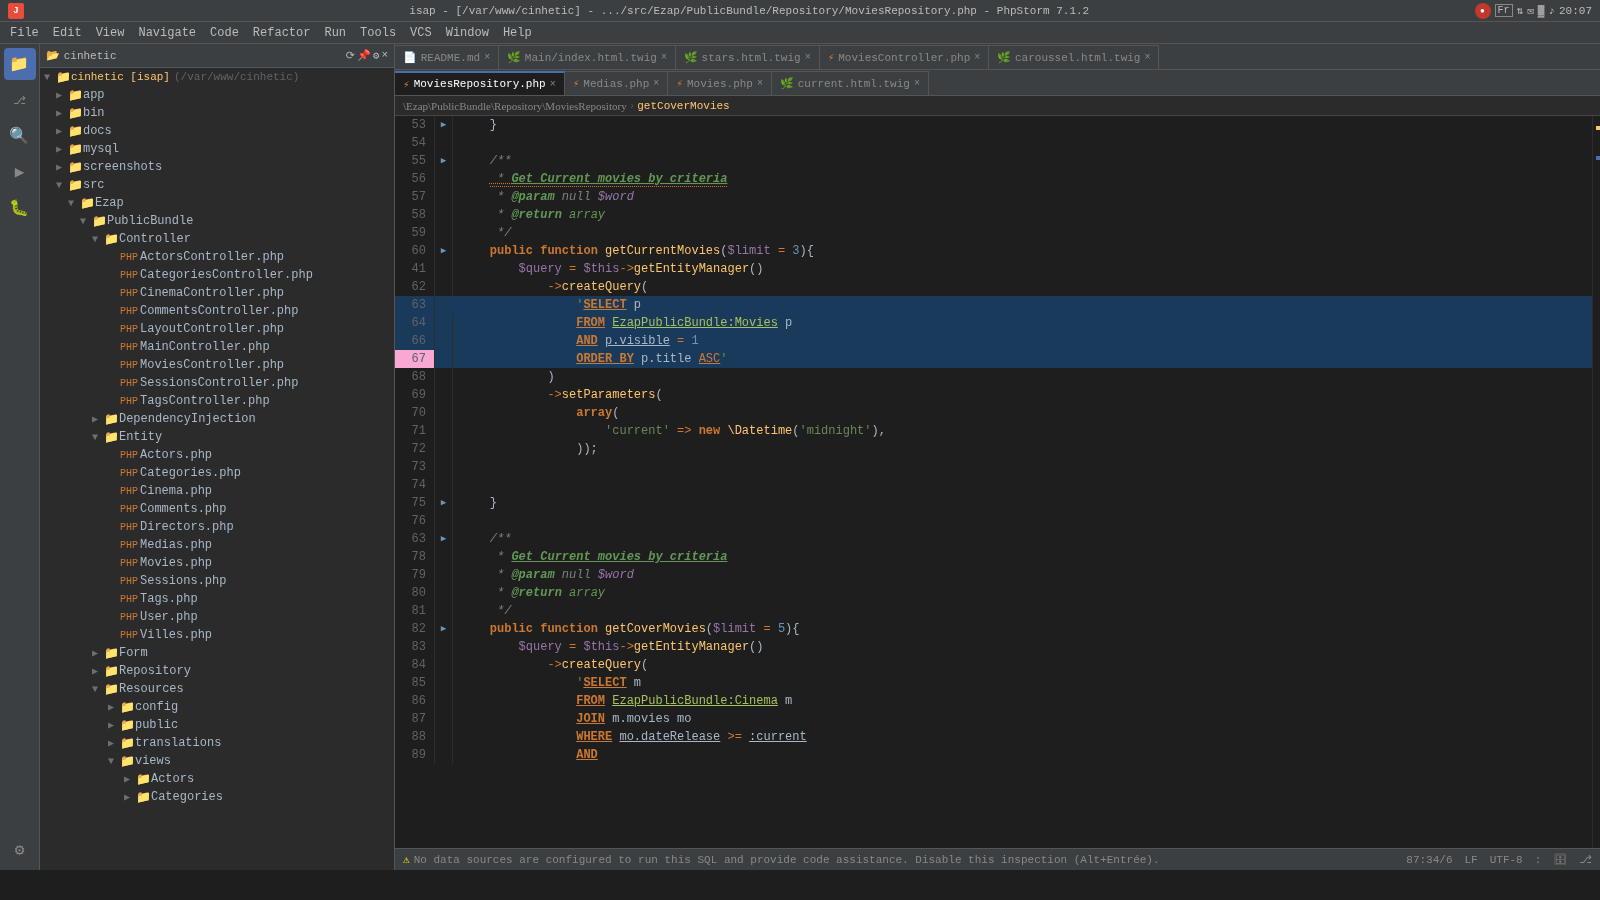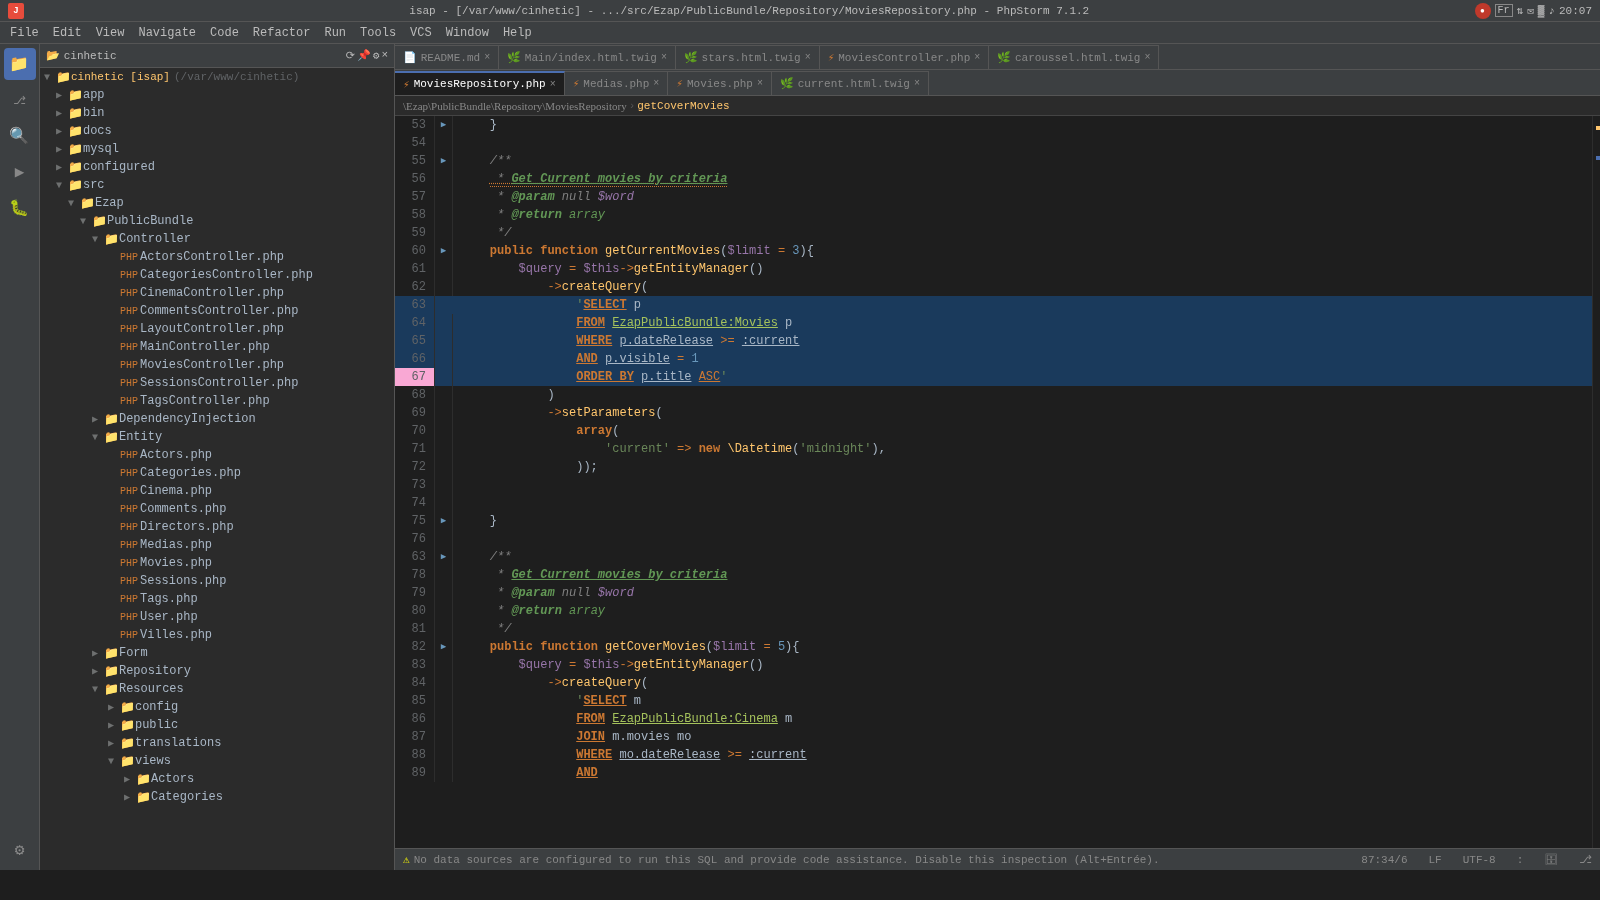--- a/index.html
+++ b/index.html
@@ -167,21 +167,21 @@
       height: 22px;
       display: flex;
       align-items: center;
       padding: 0 8px;
       font-size: 11px;
       color: #888;
       border-top: 1px solid #555;
       justify-content: space-between;
     }
     #status-bar .left { display: flex; gap: 4px; align-items: center; }
-    #status-bar .right { display: flex; gap: 21px; align-items: center; }
+    #status-bar .right { display: flex; gap: 12px; align-items: center; }
 
     
     #activity-bar {
       width: 40px;
       background: #3c3f41;
       border-right: 1px solid #555;
       display: flex;
       flex-direction: column;
       align-items: center;
       padding-top: 4px;
@@ -312,21 +312,21 @@
 
       <div class="tree-item" style="padding-left:16px;">
         <span class="arrow">▶</span>
           <span class="folder-icon">📁</span>
           <span> mysql</span>
       </div>
 
       <div class="tree-item" style="padding-left:16px;">
         <span class="arrow">▶</span>
           <span class="folder-icon">📁</span>
-          <span> configured</span>
+          <span> screenshots</span>
       </div>
 
       <div class="tree-item" style="padding-left:16px;">
         <span class="arrow">▼</span>
           <span class="folder-icon">📁</span>
           <span> src</span>
       </div>
 
       <div class="tree-item" style="padding-left:28px;">
         <span class="arrow">▼</span>
@@ -617,21 +617,21 @@
 
         <div class="code-line">
           <div class="line-num">60</div>
           <div class="gutter">
               <span style="color:#6897bb;font-size:9px;">▶</span>
             </div>
           <div class="code-content">    <span class="kw">public function </span><span class="fn">getCurrentMovies</span><span class="punctuation">(</span><span class="php-var">$limit</span> <span class="op">=</span> <span class="num">3</span><span class="punctuation">){</span></div>
         </div>
 
         <div class="code-line">
-          <div class="line-num">61</div>
+          <div class="line-num">41</div>
           <div class="gutter"></div>
           <div class="code-content">        <span class="php-var">$query</span> <span class="op">=</span> <span class="php-var">$this</span><span class="op">-&gt;</span><span class="fn">getEntityManager</span><span class="punctuation">()</span></div>
         </div>
 
         <div class="code-line">
           <div class="line-num">62</div>
           <div class="gutter"></div>
           <div class="code-content">            <span class="op">-&gt;</span><span class="fn">createQuery</span><span class="punctuation">(</span></div>
         </div>
 
@@ -640,36 +640,31 @@
           <div class="gutter" style="background:#1a3a5c;"></div>
           <div class="code-content">                <span class="str">'</span><span style="color:#cc7832;font-weight:bold;text-decoration:underline;">SELECT</span> <span style="color:#a9b7c6;">p</span></div>
         </div>
 
         <div class="code-line" style="background:#1a3a5c;">
           <div class="line-num" style="background:#1a3a5c;">64</div>
           <div class="gutter" style="background:#1a3a5c;"></div>
           <div class="code-content">                <span style="color:#cc7832;font-weight:bold;text-decoration:underline;">FROM</span> <span style="color:#a5c25c;text-decoration:underline;">EzapPublicBundle:Movies</span> <span style="color:#a9b7c6;">p</span></div>
         </div>
 
-        <div class="code-line" style="background:#1a3a5c;">
-          <div class="line-num" style="background:#1a3a5c;">65</div>
-          <div class="gutter" style="background:#1a3a5c;"></div>
-          <div class="code-content">                <span style="color:#cc7832;font-weight:bold;text-decoration:underline;">WHERE</span> <span style="color:#a9b7c6;text-decoration:underline;">p.dateRelease</span> <span style="color:#cc7832;">&gt;=</span> <span style="color:#a9b7c6;text-decoration:underline;">:current</span></div>
-        </div>
 
         <div class="code-line" style="background:#1a3a5c;">
           <div class="line-num" style="background:#1a3a5c;">66</div>
           <div class="gutter" style="background:#1a3a5c;"></div>
           <div class="code-content">                <span style="color:#cc7832;font-weight:bold;text-decoration:underline;">AND</span> <span style="color:#a9b7c6;text-decoration:underline;">p.visible</span> <span style="color:#cc7832;">=</span> <span style="color:#6897bb;">1</span></div>
         </div>
 
         <div class="code-line" style="background:#1a3a5c;">
           <div class="line-num" style="background:#f9a8d4;">67</div>
           <div class="gutter" style="background:#1a3a5c;"></div>
-          <div class="code-content">                <span style="color:#cc7832;font-weight:bold;text-decoration:underline;">ORDER BY</span> <span style="color:#a9b7c6;text-decoration:underline;">p.title</span> <span style="color:#cc7832;text-decoration:underline;">ASC</span><span class="str">'</span></div>
+          <div class="code-content">                <span style="color:#cc7832;font-weight:bold;text-decoration:underline;">ORDER BY</span> <span style="color:#a9b7c6;">p.title</span> <span style="color:#cc7832;text-decoration:underline;">ASC</span><span class="str">'</span></div>
         </div>
 
         <div class="code-line">
           <div class="line-num">68</div>
           <div class="gutter"></div>
           <div class="code-content">            <span class="punctuation">)</span></div>
         </div>
 
         <div class="code-line">
           <div class="line-num">69</div>

